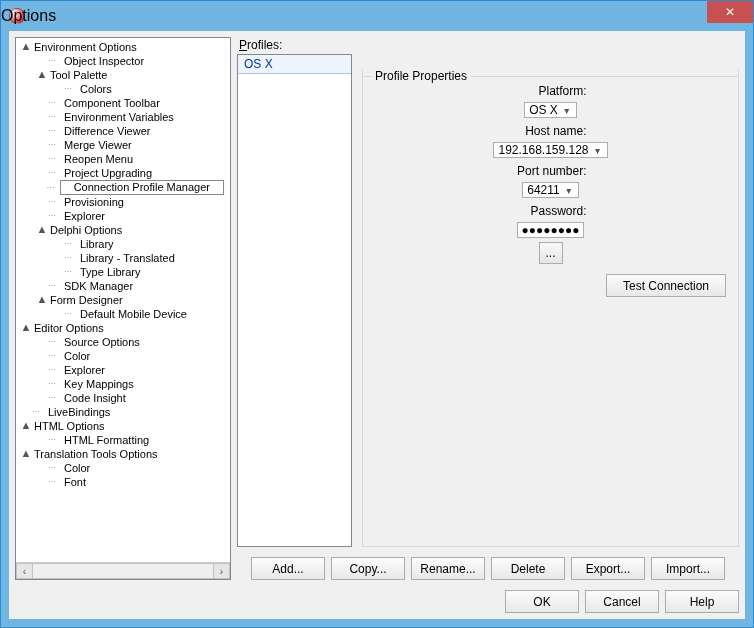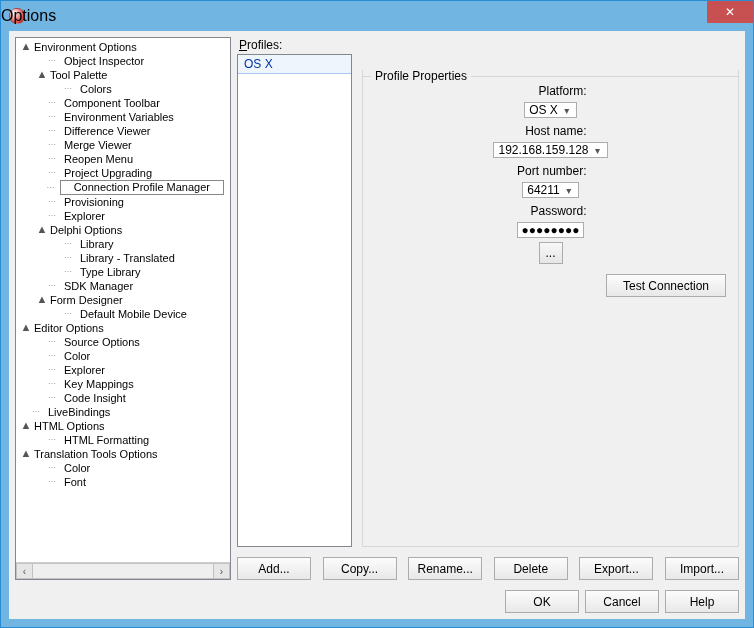--- a/index.html
+++ b/index.html
@@ -260,21 +260,21 @@
     font-size: 12px;
     font-family: inherit;
     display: inline-flex; align-items: center; justify-content: center;
     cursor: pointer;
   }
   .btn.wide { min-width: 120px; }
   
   .actions-row {
     display: flex;
     gap: 6px;
-    justify-content: space-between;
+    justify-content: center;
     margin-top: 2px;
   }
   .bottom-btns {
     display: flex;
     justify-content: flex-end;
     gap: 6px;
     padding-top: 4px;
   }
 </style>
 </head>

